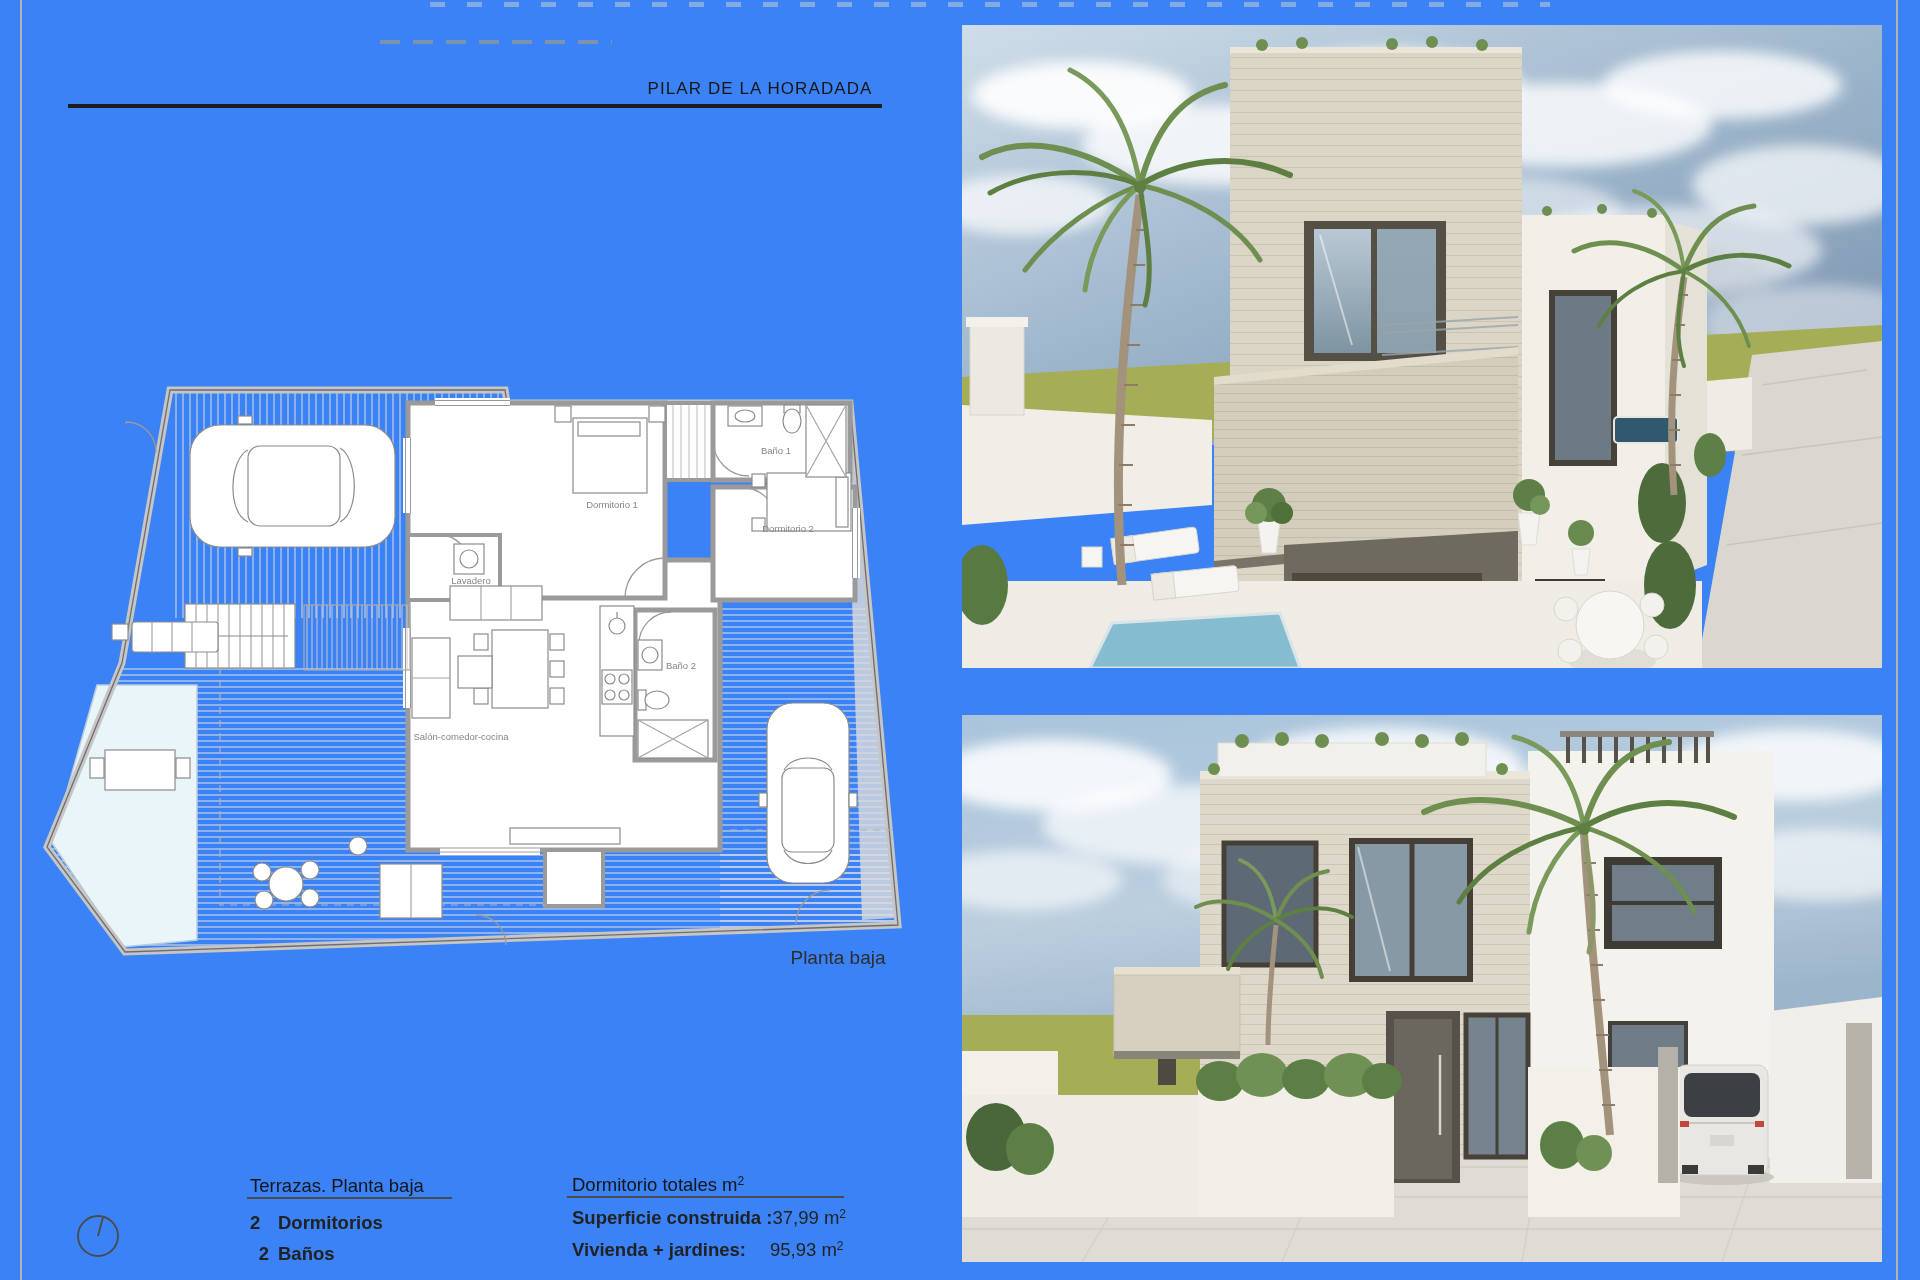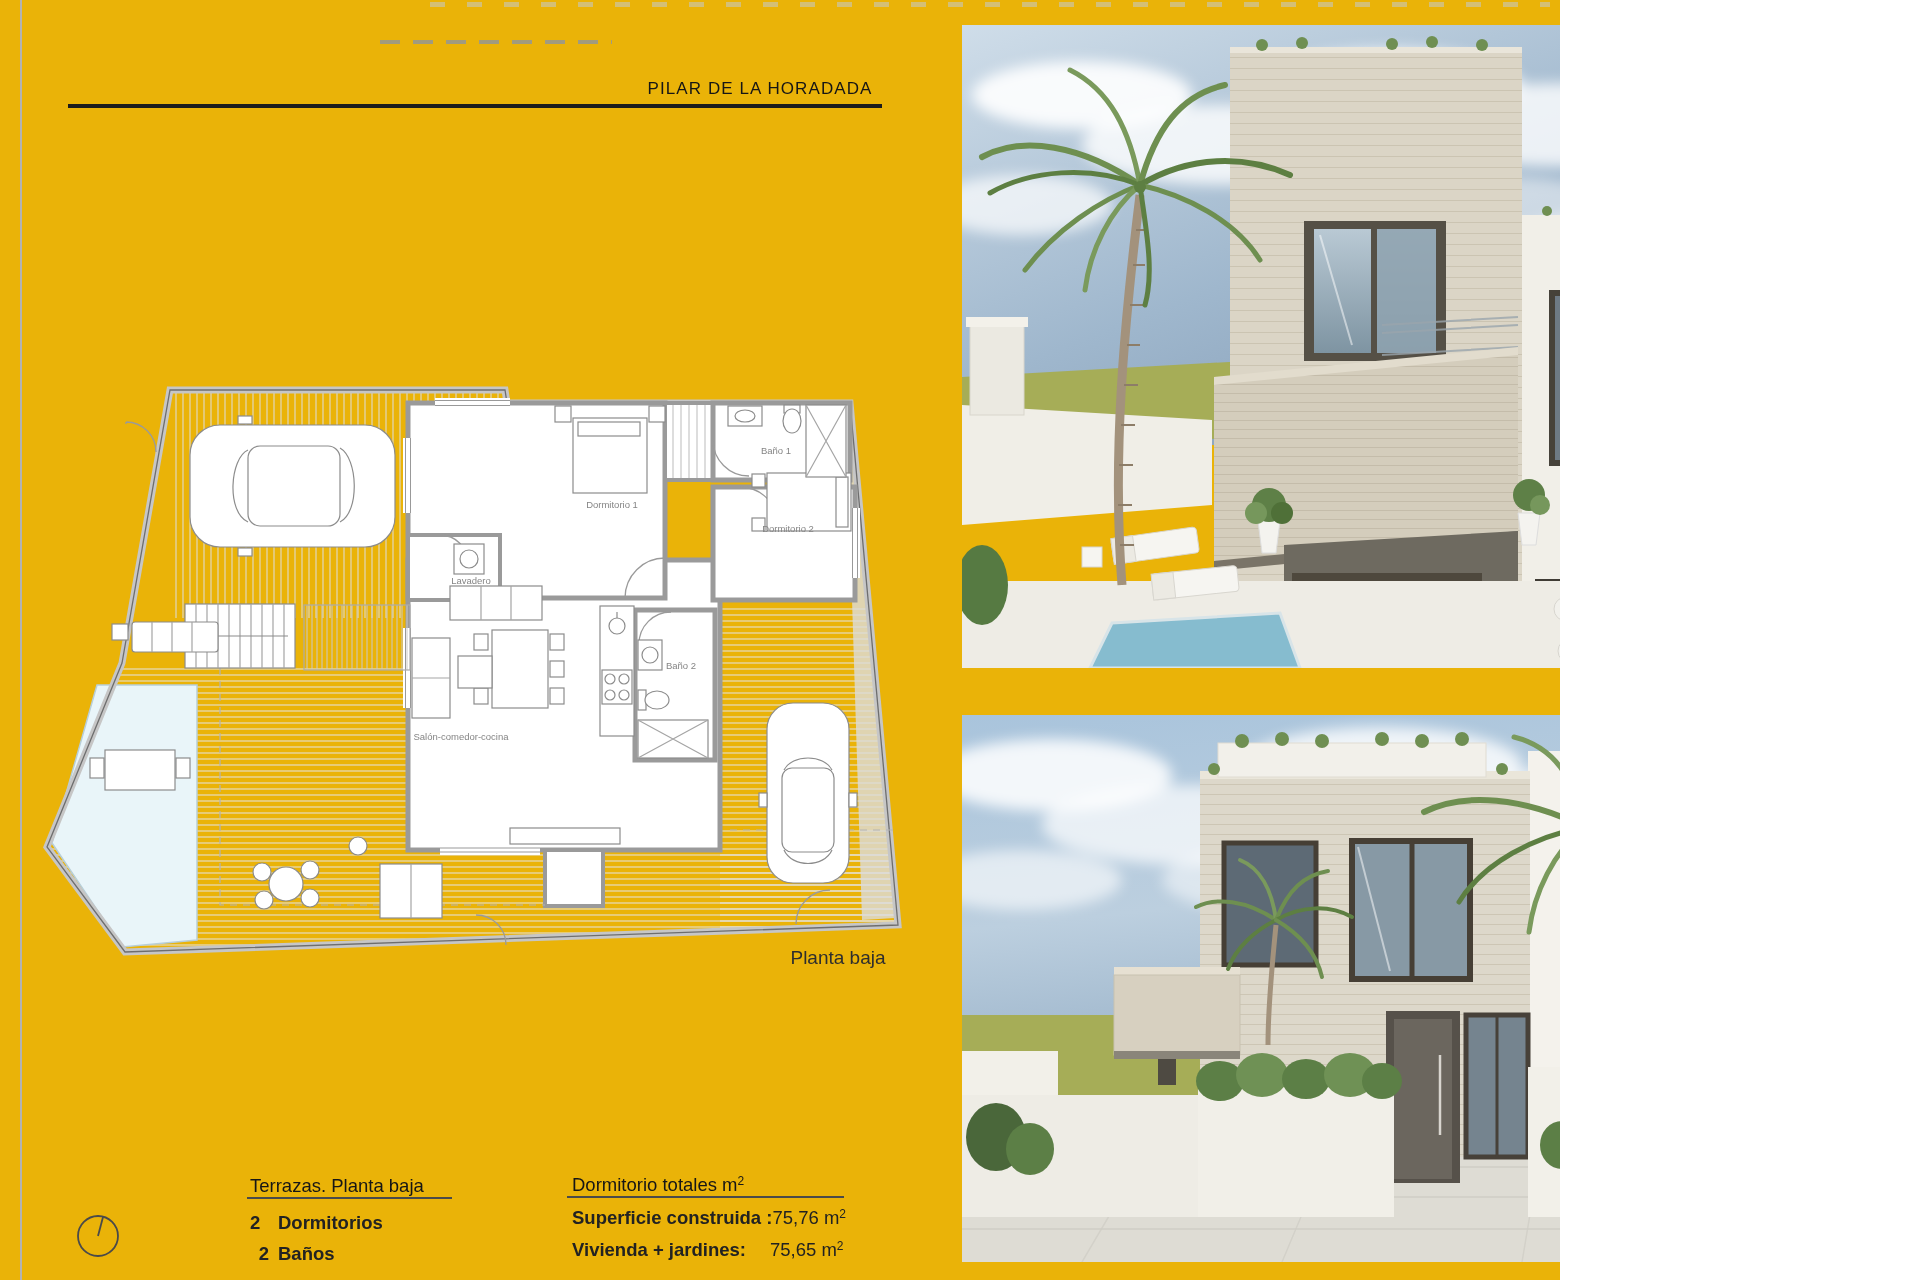--- a/index.html
+++ b/index.html
@@ -1,16 +1,16 @@
 <!DOCTYPE html>
 <html><head>
 <meta charset="utf-8">
 <style>
   html,body{margin:0;padding:0;background:#ffffff;}
-  .page{position:relative;width:1560px;height:1280px;background:#eab308;overflow:hidden;
+  .page{position:relative;width:1920px;height:1280px;background:#3b82f6;overflow:hidden;
         font-family:"Liberation Sans", sans-serif;color:#1a1a1a;}
   .abs{position:absolute;}
   .edge{position:absolute;top:0;bottom:0;width:2px;background:#b3b3b3;}
   .topdash{position:absolute;height:5px;opacity:.55;
            background:repeating-linear-gradient(90deg,#c2c9d0 0 15px,transparent 15px 37px);}
   .topdash2{position:absolute;height:4px;opacity:.8;
            background:repeating-linear-gradient(90deg,#8f959c 0 20px,transparent 20px 33px);}
   .title{position:absolute;left:600px;top:79px;width:320px;text-align:center;
          font-size:17px;letter-spacing:1.1px;color:#161616;white-space:nowrap;}
   .title-rule{position:absolute;left:68px;top:104px;width:814px;height:4px;background:#1c1c1c;}
@@ -567,24 +567,24 @@
   </div>
   <div class="infoline" style="left:250px;top:1243px;text-align:center;">
     <span class="qty">2</span><span>Baños</span>
   </div>
 
   <div class="block-heading" style="left:572px;top:1174px;">
     <span>Dormitorio totales m</span><sup>2</sup>
   </div>
   <div class="block-rule" style="left:567px;top:1196px;width:277px;"></div>
   <div class="surfrow" style="left:572px;top:1207px;">
-    <span class="lbl">Superficie construida :</span><span>75,76 m</span><sup>2</sup>
+    <span class="lbl">Superficie construida :</span><span>37,99 m</span><sup>2</sup>
   </div>
   <div class="surfrow" style="left:572px;top:1239px;">
-    <span class="lbl">Vivienda + jardines:</span><span>75,65 m</span><sup>2</sup>
+    <span class="lbl">Vivienda + jardines:</span><span>95,93 m</span><sup>2</sup>
   </div>
 
   <svg class="abs" style="left:76px;top:1213px;" width="46" height="46" viewBox="0 0 46 46">
     <circle cx="22" cy="23" r="20" fill="none" stroke="#4a4a4a" stroke-width="1.8"></circle>
     <path d="M22,23 L27,4" stroke="#4a4a4a" stroke-width="1.8" fill="none"></path>
   </svg>
 
 </div>
 
 </body></html>

